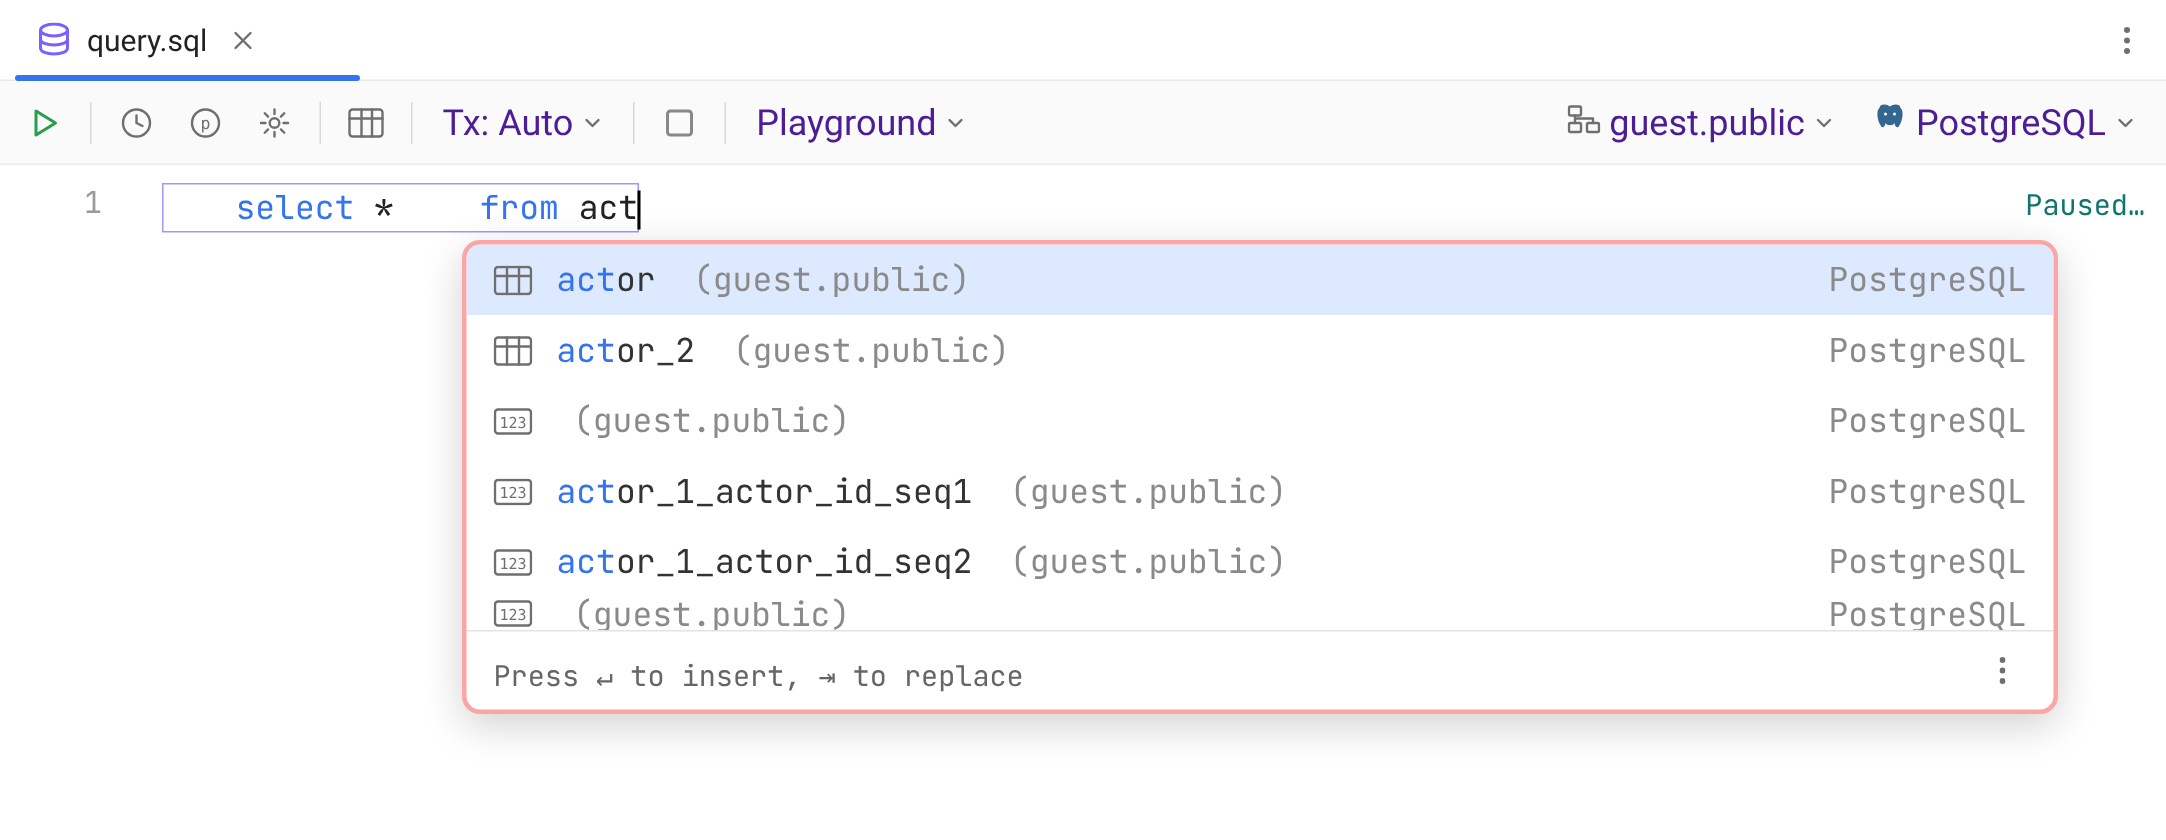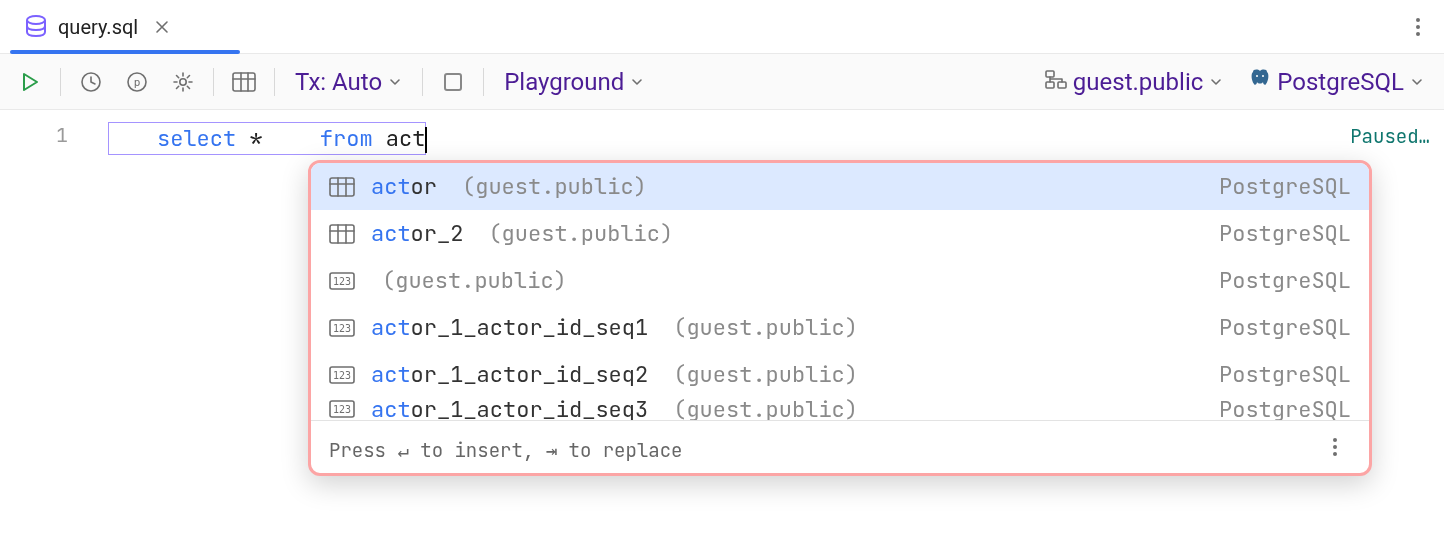--- a/index.html
+++ b/index.html
@@ -232,21 +232,20 @@
               <span class="loc">(guest.public)</span>
               <span class="src">PostgreSQL</span>
             </div>
             <div class="ac-item cut">
               <span class="ico">
                 <svg width="26" height="18" viewBox="0 0 26 18">
                   <rect x="1" y="1" width="24" height="16" rx="2" class="str"></rect>
                   <text x="13" y="13" font-size="10" text-anchor="middle" fill="#6f6f6f" font-family="monospace">123</text>
                 </svg>
               </span>
-              <span class="name"><span class="match">act</span><span class="rest">or_1_actor_id_seq3</span></span>
               <span class="loc">(guest.public)</span>
               <span class="src">PostgreSQL</span>
             </div>
           </div>
         <div class="ac-foot">
           <span>Press ↵ to insert, ⇥ to replace</span>
           <div class="kebab">
             <svg width="4" height="18" viewBox="0 0 4 18">
                 <circle cx="2" cy="2" r="2" fill="#6f6f6f"></circle>
                 <circle cx="2" cy="9" r="2" fill="#6f6f6f"></circle>

